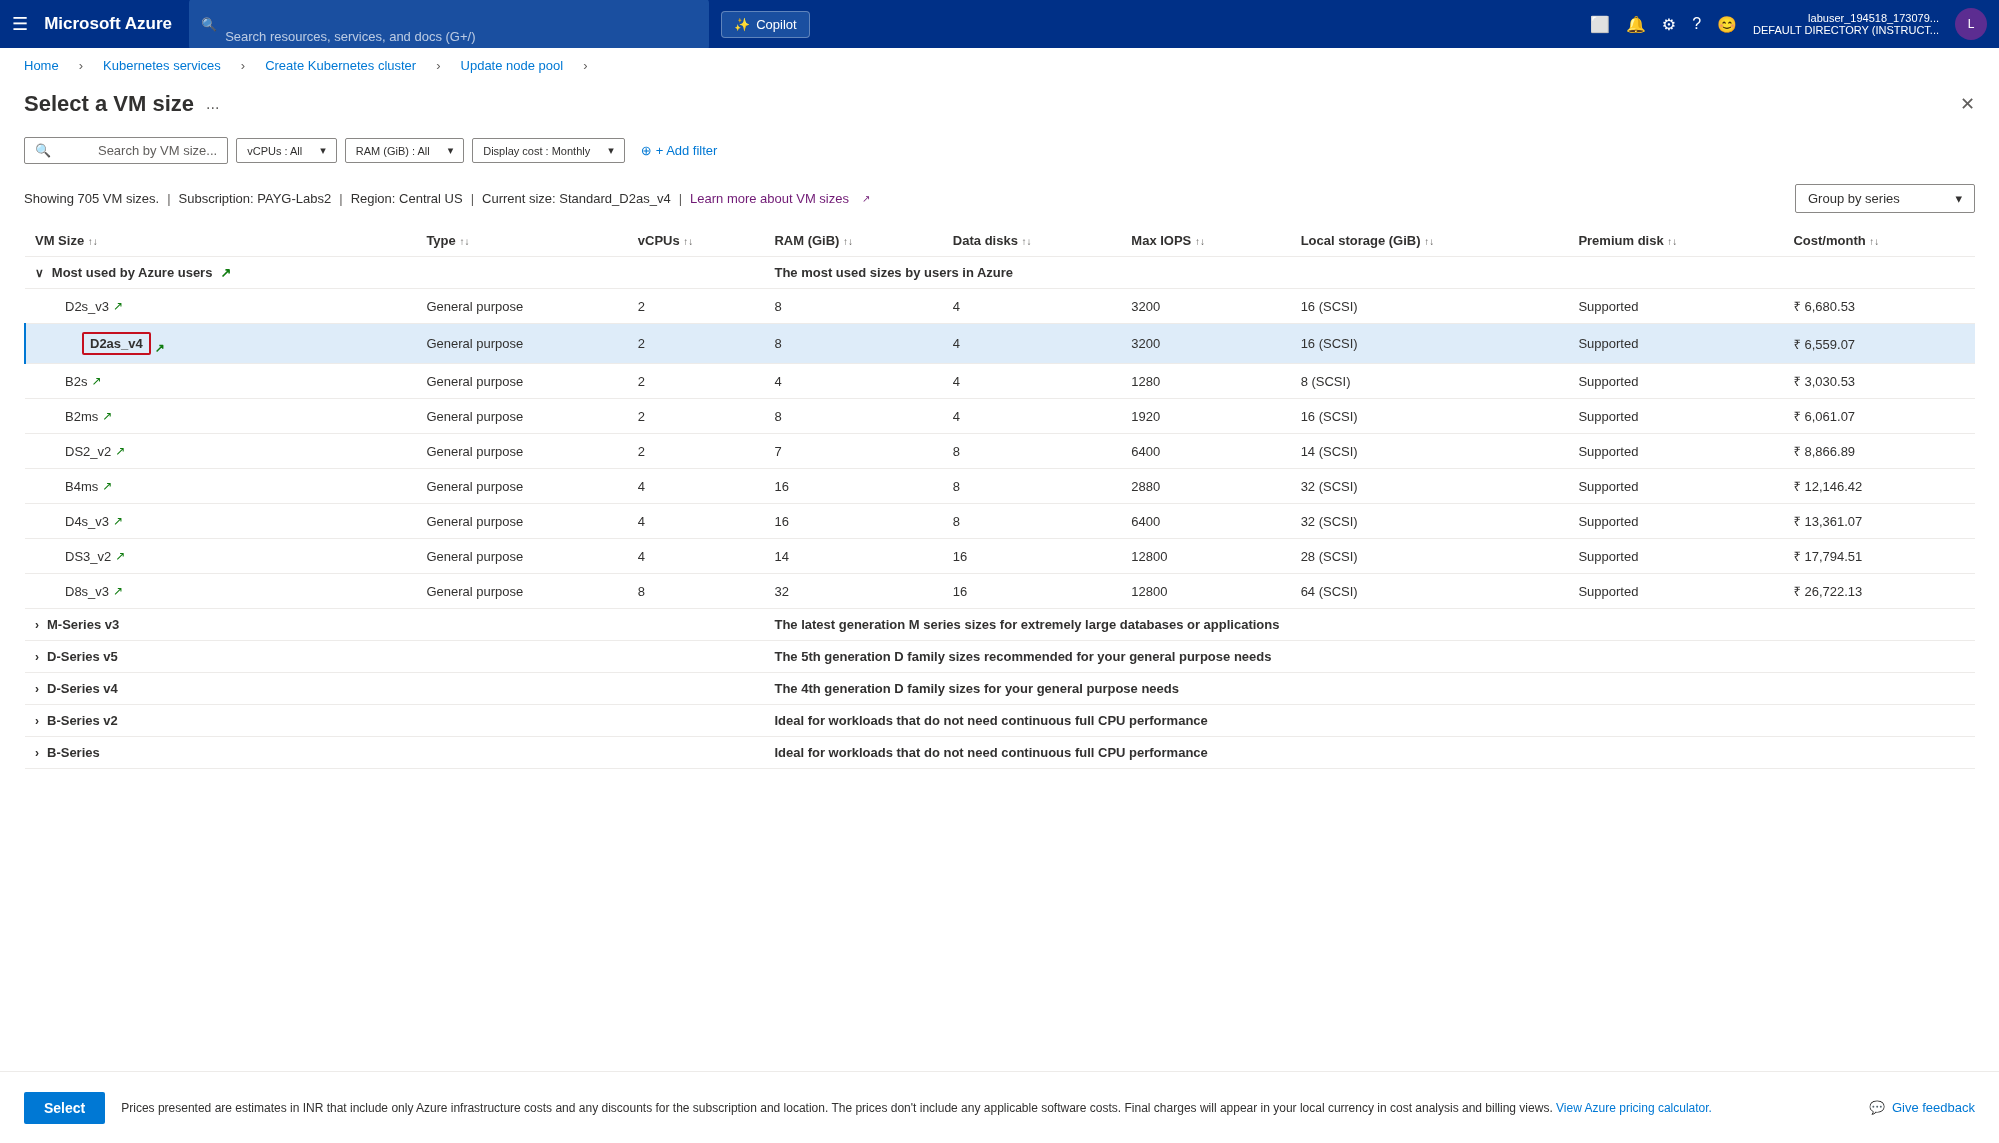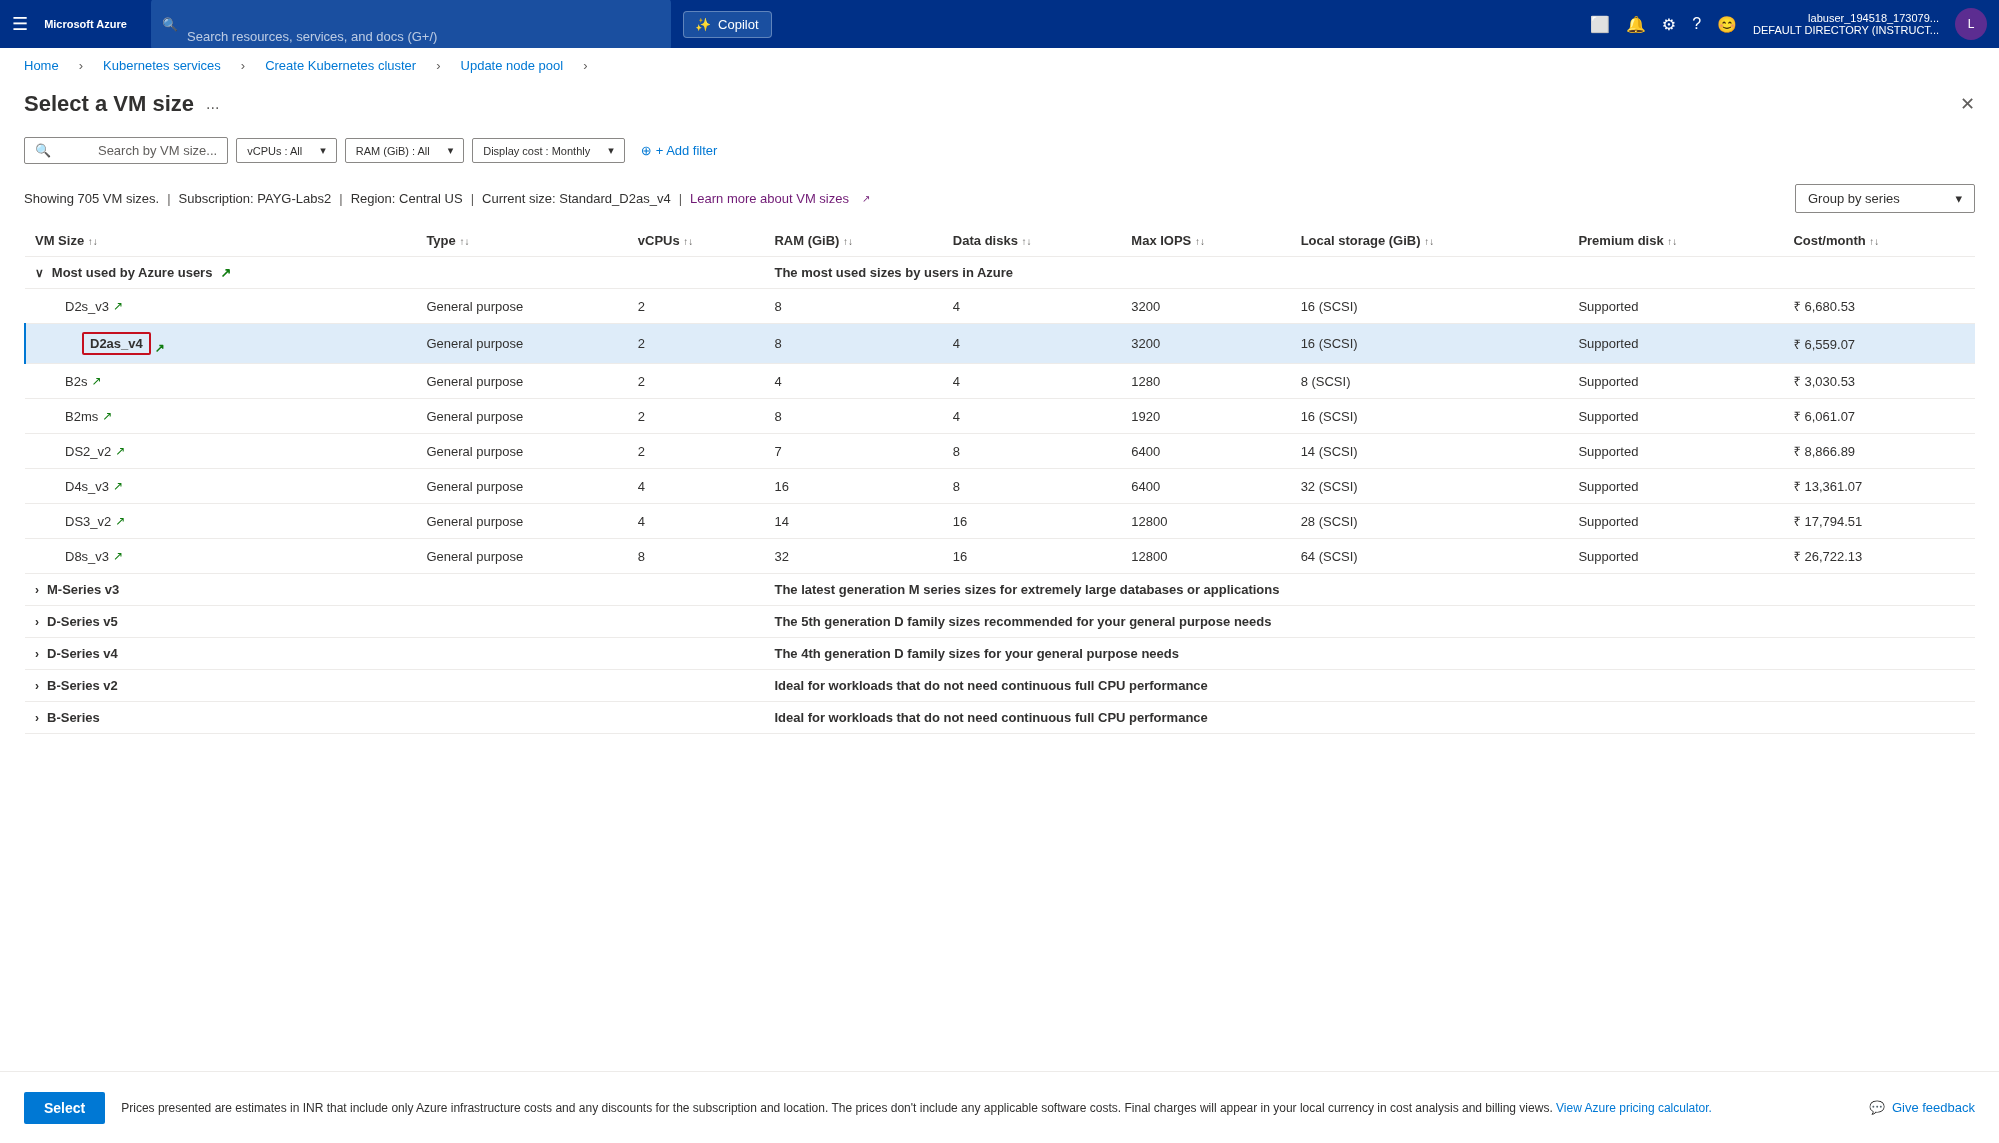--- a/index.html
+++ b/index.html
@@ -3,21 +3,21 @@
   <meta charset="utf-8">
   <style>
     * { box-sizing: border-box; margin: 0; padding: 0; }
     body { font-family: 'Segoe UI', Arial, sans-serif; font-size: 13px; background: #f3f2f1; color: #323130; }
 
     
     .topnav {
       display: flex; align-items: center; background: #003087; height: 48px; padding: 0 12px; gap: 12px;
     }
     .topnav-hamburger { color: white; font-size: 18px; cursor: pointer; margin-right: 4px; }
-    .topnav-brand { color: white; font-weight: 600; font-size: 11px; white-space: nowrap; margin-right: 12px; }
+    .topnav-brand { color: white; font-weight: 600; font-size: 17px; white-space: nowrap; margin-right: 5px; }
     .topnav-search {
       flex: 1; max-width: 520px; display: flex; align-items: center;
       background: #1a4fa0; border-radius: 4px; padding: 6px 12px; gap: 8px;
     }
     .topnav-search input {
       background: transparent; border: none; outline: none; color: white; font-size: 13px; width: 100%; margin-top: 24px;
     }
     .topnav-search input::placeholder { color: rgba(255,255,255,0.7); }
     .topnav-search-icon { color: rgba(255,255,255,0.8); }
     .topnav-copilot {
@@ -348,20 +348,38 @@
           <td>8</td>
           <td>6400</td>
           <td>14 (SCSI)</td>
           <td>Supported</td>
           <td>₹ 8,866.89</td>
         </tr>
           <tr>
           <td class="vm-indent">
             <div class="vm-name">
 
+              <span class="vm-name-text">B4ms</span>
+
+              <span class="trend-icon">↗</span>
+            </div>
+          </td>
+          <td>General purpose</td>
+          <td>4</td>
+          <td>16</td>
+          <td>8</td>
+          <td>2880</td>
+          <td>32 (SCSI)</td>
+          <td>Supported</td>
+          <td>₹ 12,146.42</td>
+        </tr>
+          <tr>
+          <td class="vm-indent">
+            <div class="vm-name">
+
               <span class="vm-name-text">D4s_v3</span>
 
               <span class="trend-icon">↗</span>
             </div>
           </td>
           <td>General purpose</td>
           <td>4</td>
           <td>16</td>
           <td>8</td>
           <td>6400</td>

